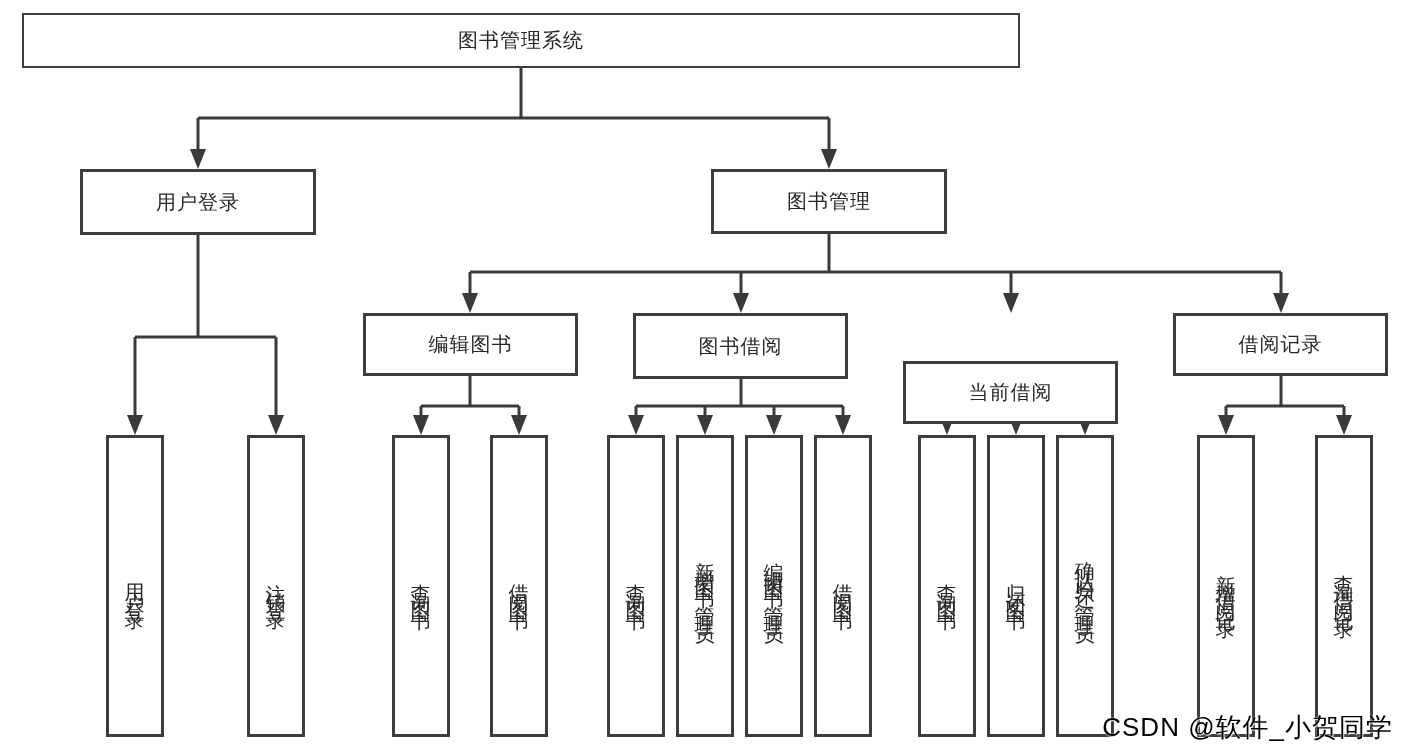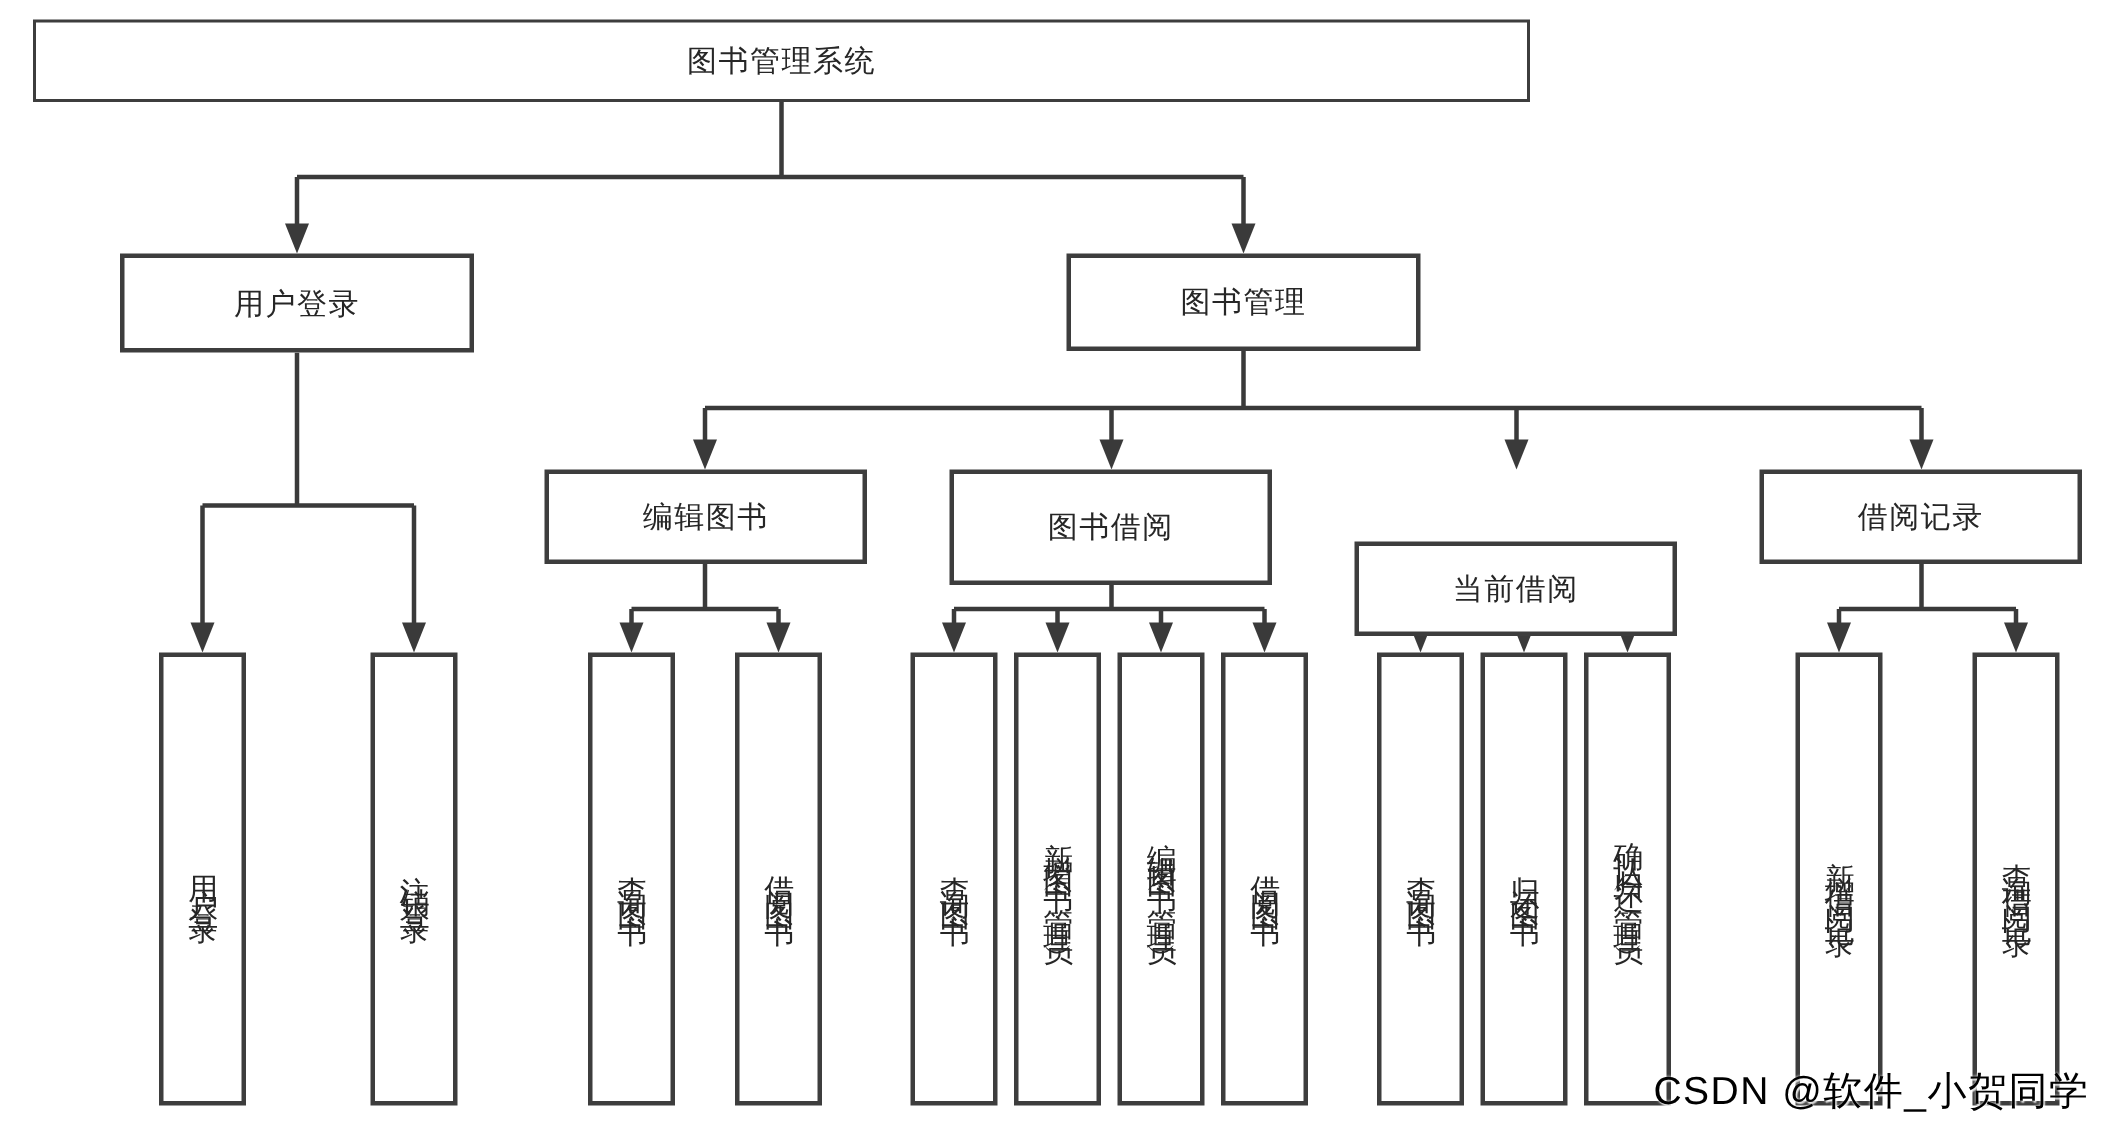--- a/index.html
+++ b/index.html
@@ -91,21 +91,21 @@
       <polygon points="1336,415 1352,415 1344,435"></polygon>
     </g>
   </svg>
 
   <div class="box root" style="left:22px; top:13px; width:998px; height:55px;">图书管理系统</div>
 
   <div class="box" style="left:80px; top:169px; width:236px; height:66px;">用户登录</div>
   <div class="box" style="left:711px; top:169px; width:236px; height:65px;">图书管理</div>
 
   <div class="box" style="left:363px; top:313px; width:215px; height:63px;">编辑图书</div>
-  <div class="box" style="left:633px; top:313px; width:215px; height:77px;">图书借阅</div>
+  <div class="box" style="left:633px; top:313px; width:215px; height:66px;">图书借阅</div>
   <div class="box" style="left:903px; top:313px; width:215px; height:63px;margin-top:48px;">当前借阅</div>
   <div class="box" style="left:1173px; top:313px; width:215px; height:63px;">借阅记录</div>
 
   <div class="box vbox" style="left:106px;">
     <span class="vtext">用户登录</span>
   </div>
   <div class="box vbox" style="left:247px;">
     <span class="vtext">注销登录</span>
   </div>
 

